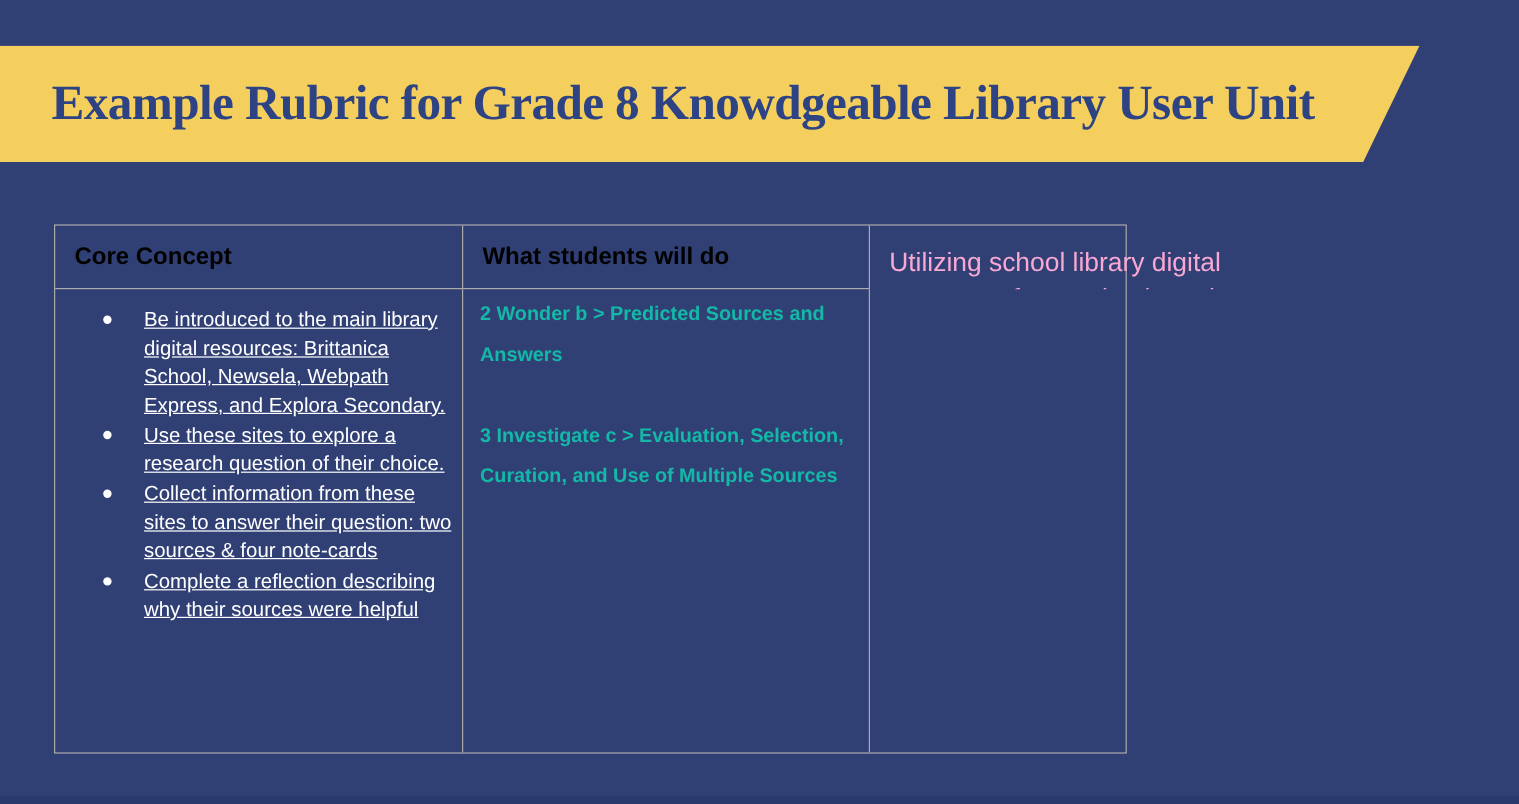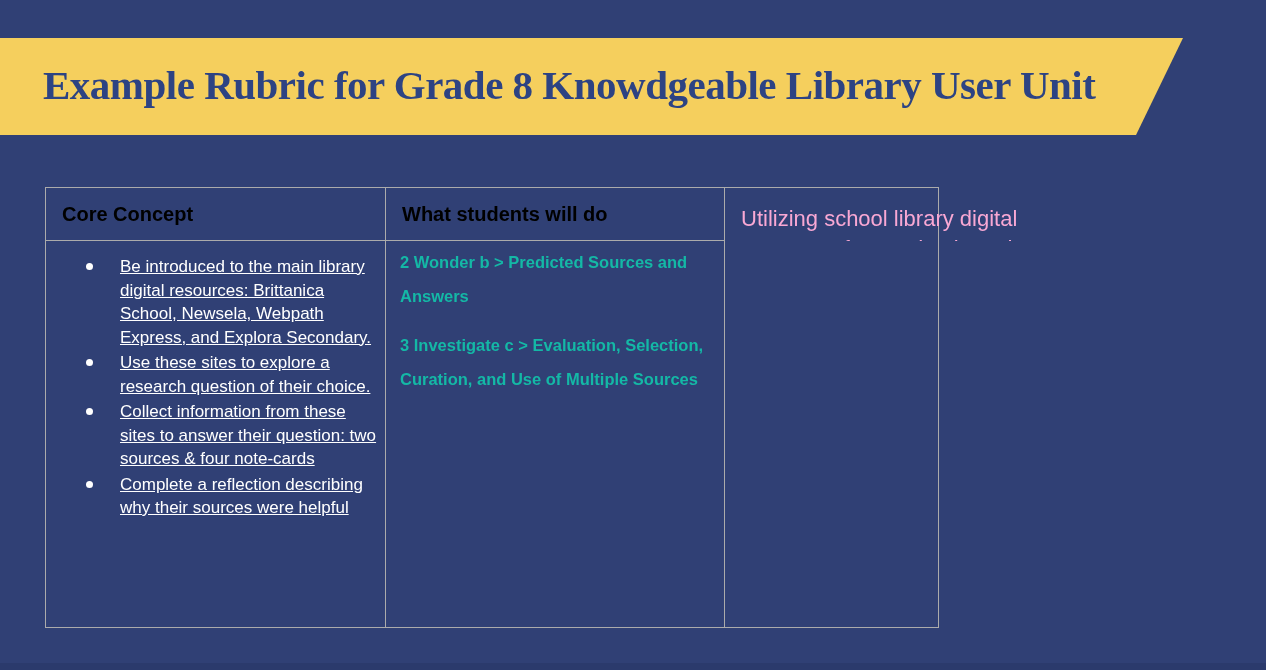--- a/index.html
+++ b/index.html
@@ -97,21 +97,21 @@
     text-decoration: underline;
   }
 
   .skills-cell {
     padding: 5px 14px 0 14px;
     color: #14b8a6;
     font-weight: 700;
     font-size: 16.5px;
     line-height: 33.5px;
   }
-  .skill-para + .skill-para { margin-top: 16px; }
+  .skill-para + .skill-para { margin-top: 34px; }
 </style>
 </head>
 <body>
 
 <div class="slide">
 
   <div class="banner">
     <h1>Example Rubric for Grade 8 Knowdgeable Library User Unit</h1>
   </div>
 

